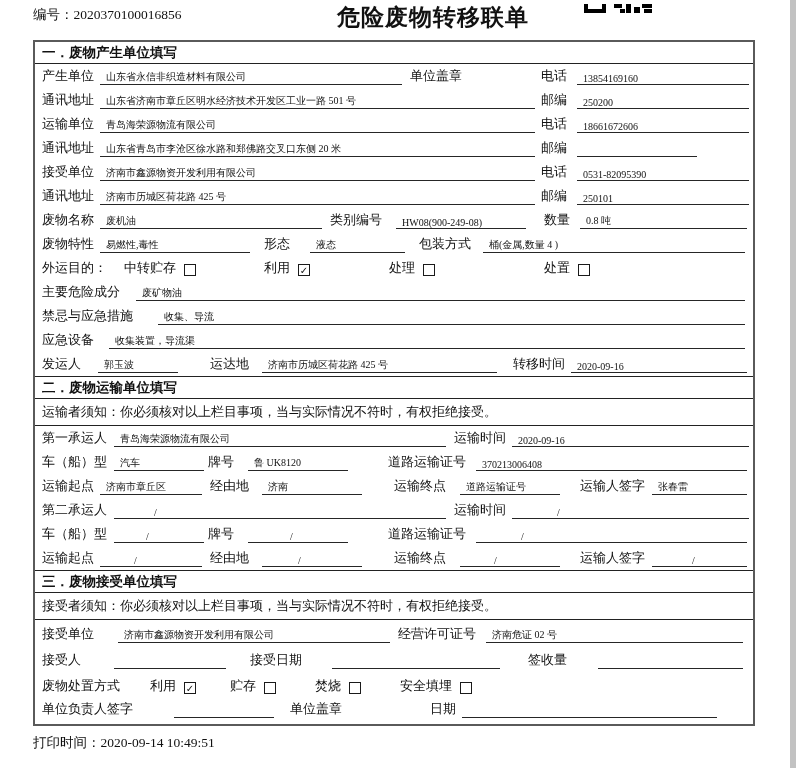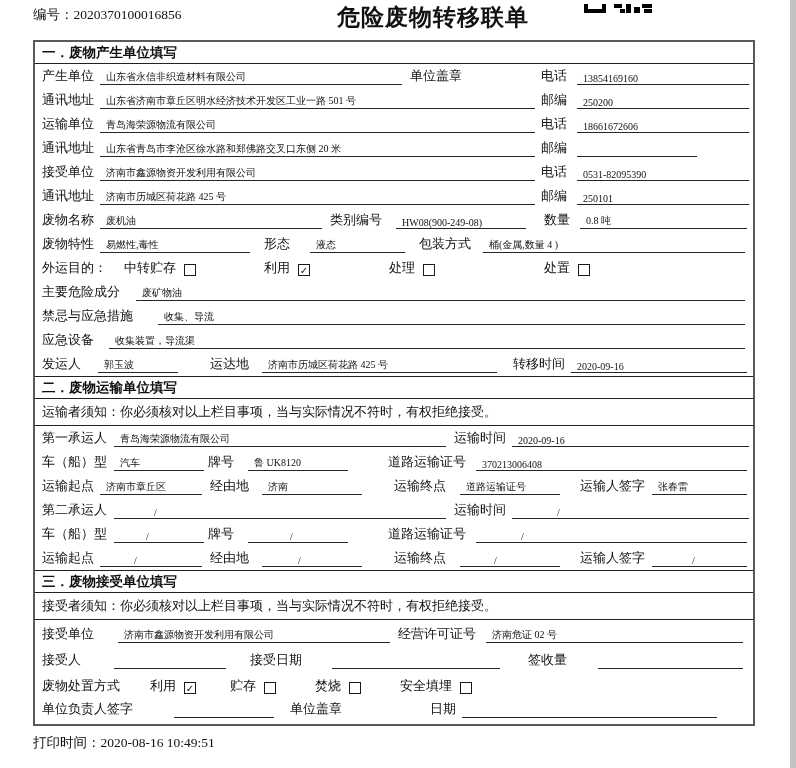--- a/index.html
+++ b/index.html
@@ -295,16 +295,16 @@
       <div class="row row26 pad6">
         <span class="lbl" style="width:98px">单位负责人签字</span>
         <span class="ul" style="margin-left:34px;width:100px"></span>
         <span class="lbl" style="margin-left:16px;width:120px">单位盖章</span>
         <span class="lbl" style="margin-left:20px;width:32px">日期</span>
         <span class="ul" style="flex:1;margin-right:32px"></span>
       </div>
     </div>
   </div>
 
-  <div class="foot"><span>打印时间：</span><span>2020-08-16  10:49:51</span></div>
+  <div class="foot"><span>打印时间：</span><span>2020-09-14  10:49:51</span></div>
 
   <div class="scan-edge"></div>
 </div>
 
 </body></html>

